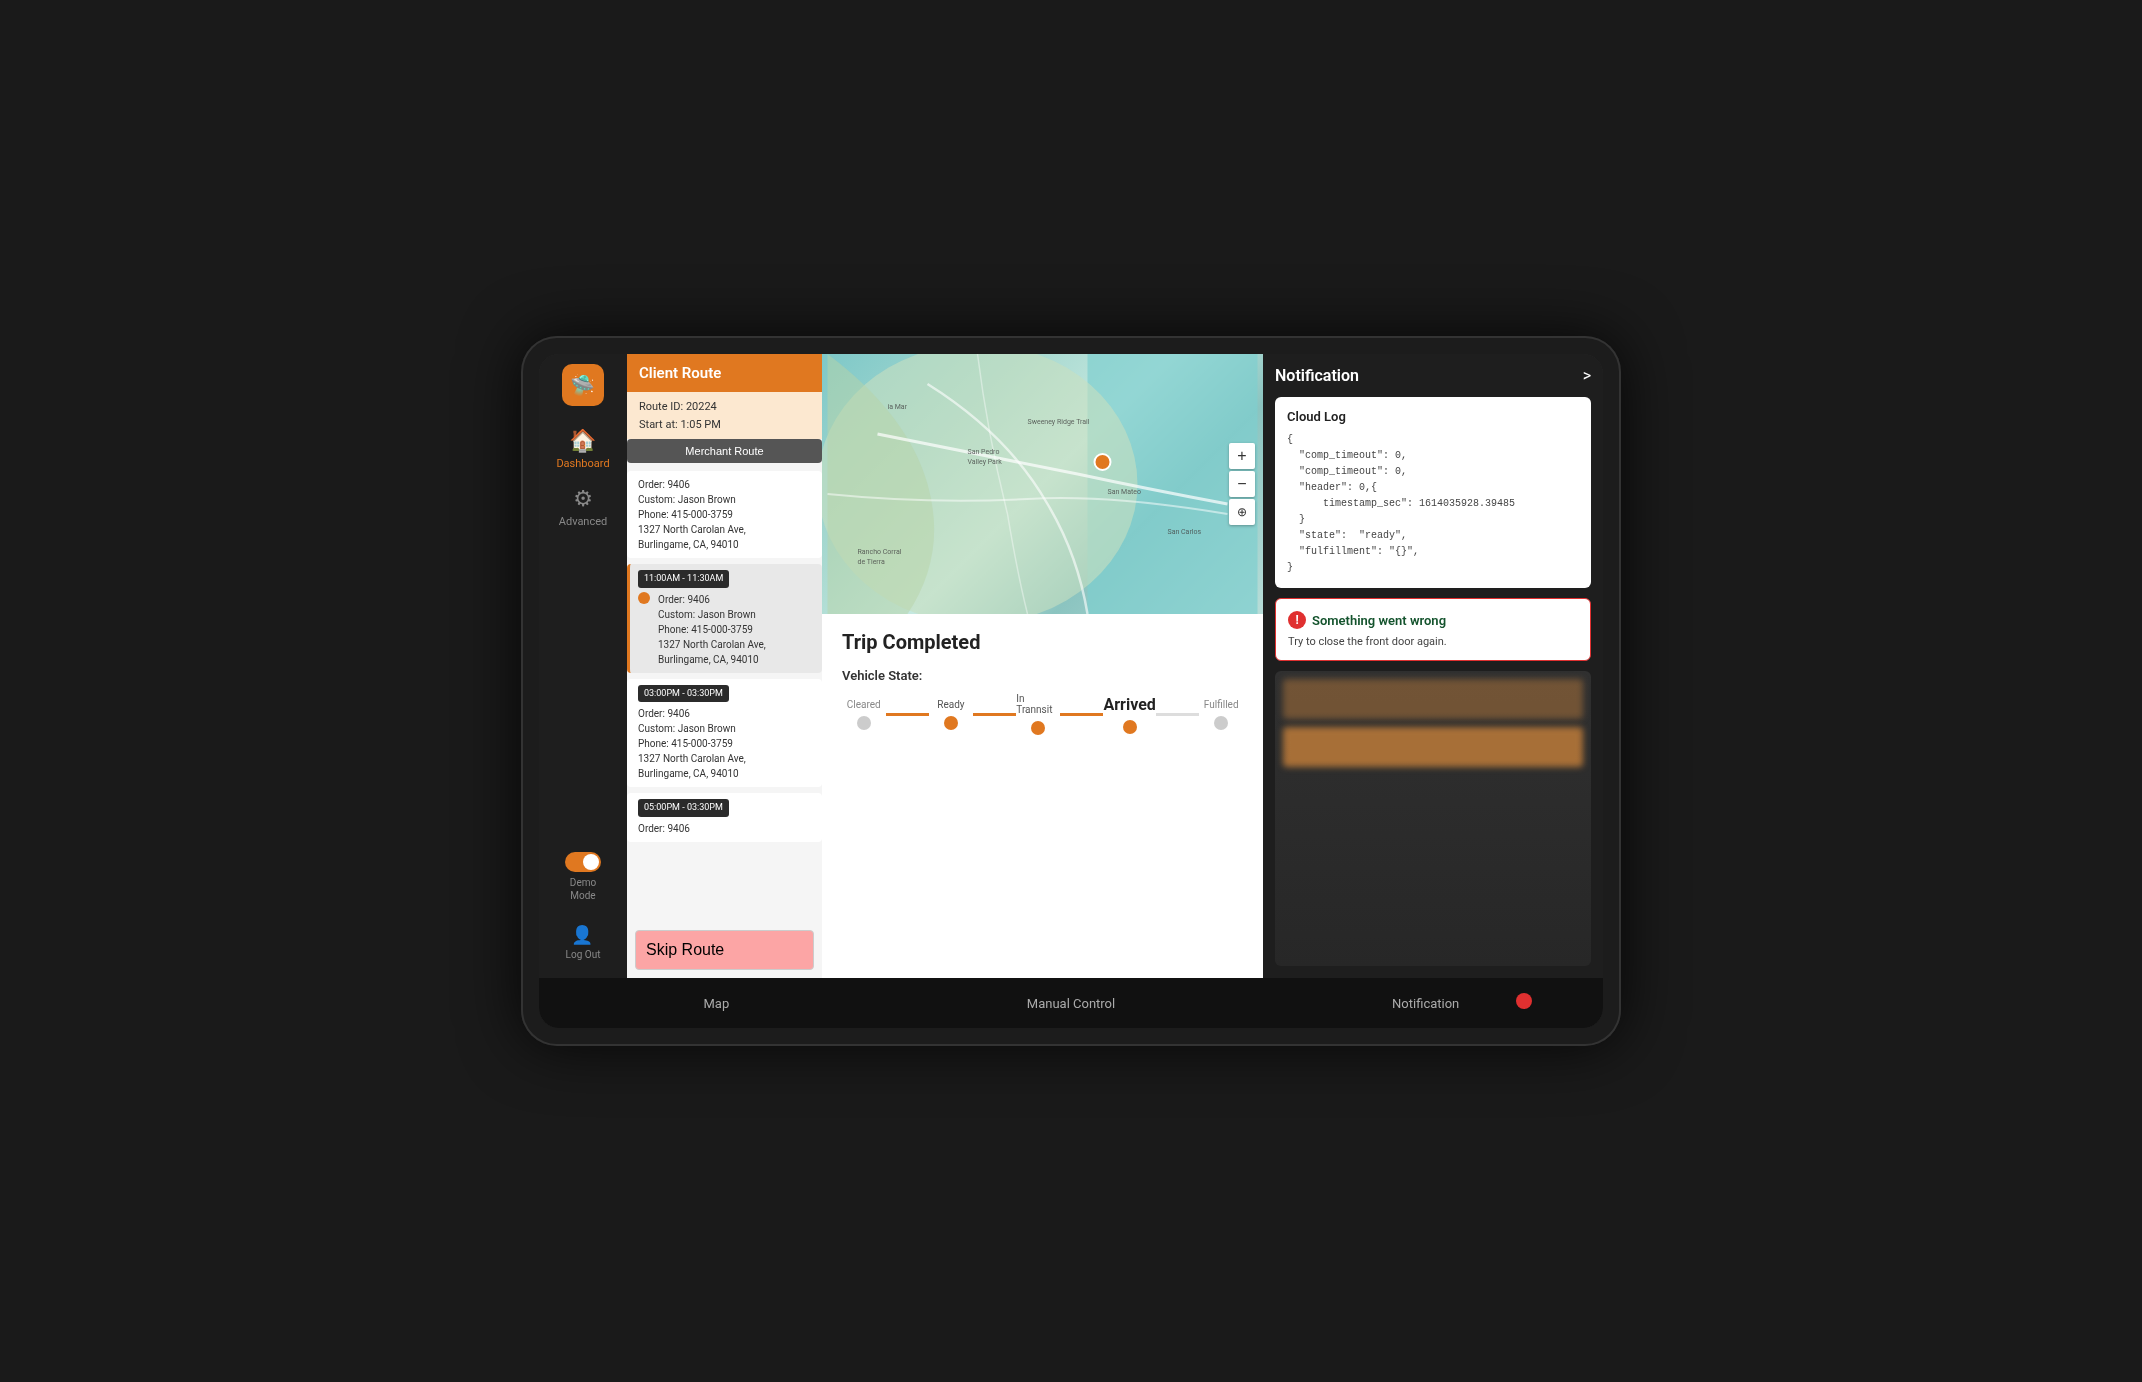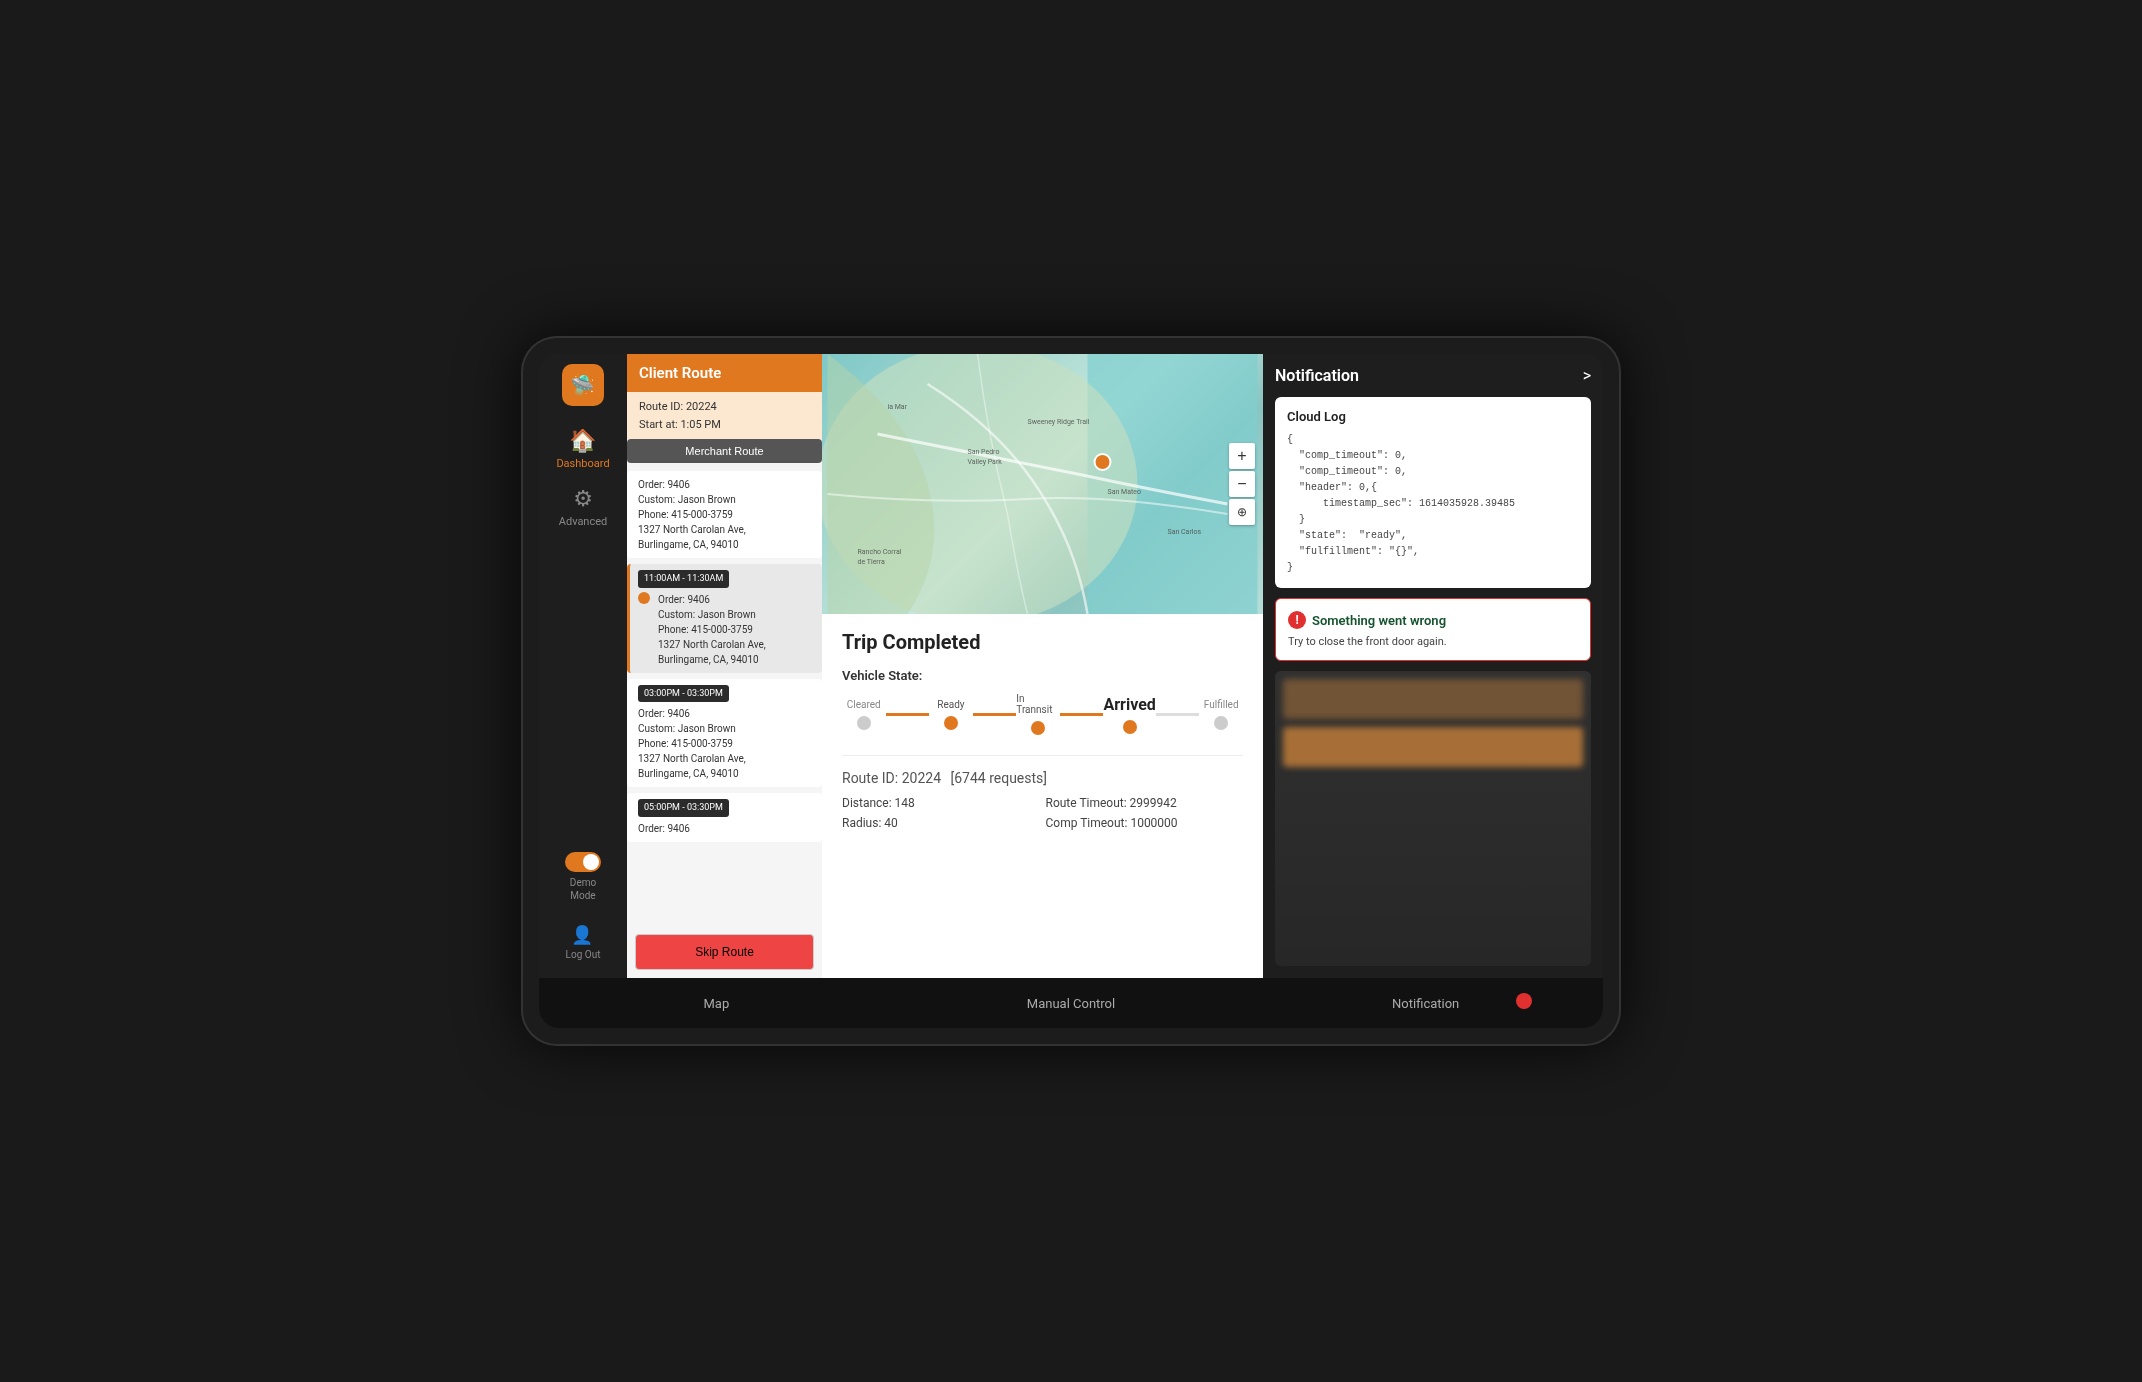--- a/index.html
+++ b/index.html
@@ -168,27 +168,27 @@
       width: 12px;
       height: 12px;
       border-radius: 50%;
       background: #e07820;
       vertical-align: middle;
       margin-right: 4px;
     }
     .skip-route-btn {
       margin: 8px;
       padding: 10px;
-      background: #ef4444;
+      background: #fca5a5;
       border: 1px solid #ccc;
       border-radius: 4px;
-      font-size: 12px;
+      font-size: 16px;
       font-weight: 500;
       cursor: pointer;
-      text-align: center;
+      text-align: left;
     }
     
     .main-content {
       flex: 1;
       display: flex;
       flex-direction: column;
       overflow: hidden;
     }
     .map-area {
       height: 260px;
@@ -567,32 +567,20 @@
               <span style="font-size:16px;color:#222;font-weight:700">Arrived</span>
               <div class="state-dot active"></div>
             </div>
             <div style="flex:1;height:3px;background:#ddd;margin-bottom:0"></div>
             <div class="state-item">
               <span style="font-size:10px;color:#888">Fulfilled</span>
               <div class="state-dot inactive"></div>
             </div>
           </div>
 
-          <div class="route-details-section">
-            <div class="route-id-line">
-              <span>Route ID: 20224</span>
-              <span style="color:#555;font-weight:400;margin-left:6px">[6744 requests]</span>
-            </div>
-            <div class="details-grid">
-              <div>Distance: 148</div>
-              <div>Route Timeout: 2999942</div>
-              <div>Radius: 40</div>
-              <div>Comp Timeout: 1000000</div>
-            </div>
-          </div>
         </div>
       </div>
 
       <div class="notification-panel">
         <div class="notification-header">
           <span class="notification-title">Notification</span>
           <span class="notification-arrow">&gt;</span>
         </div>
 
         <div class="cloud-log-card">

